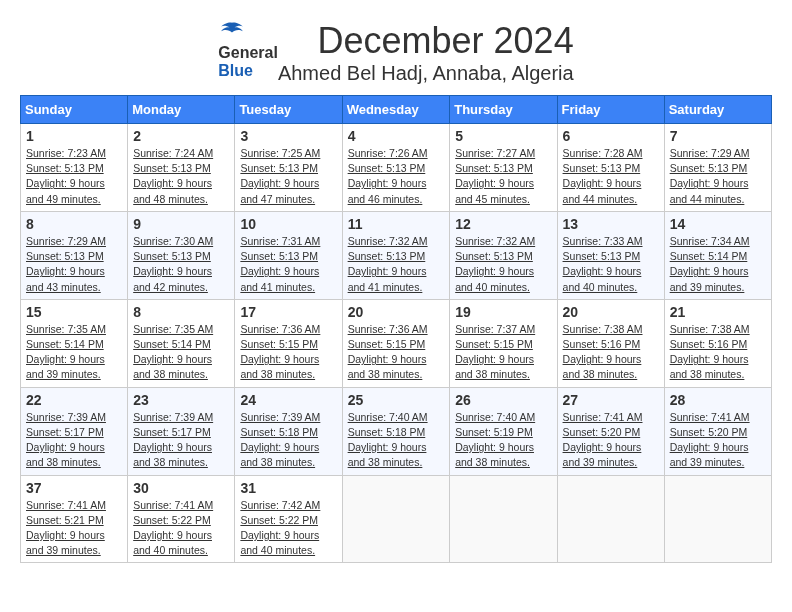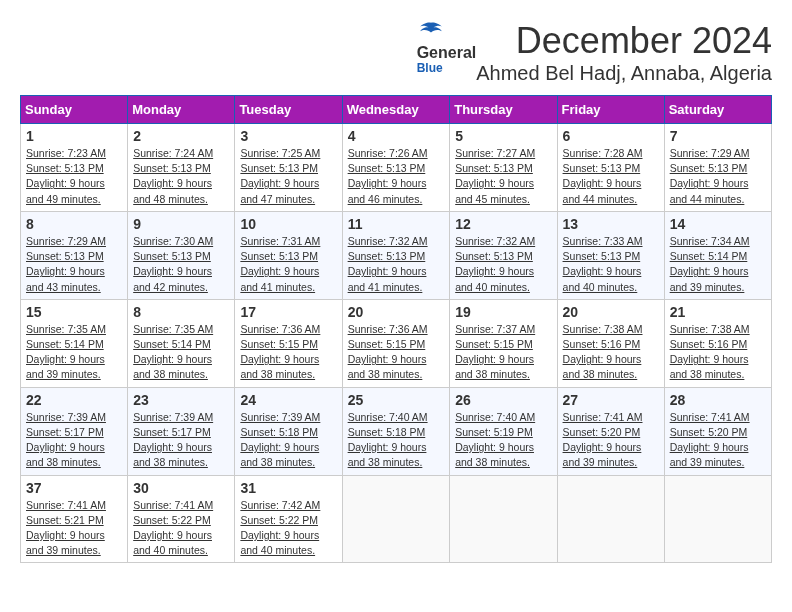--- a/index.html
+++ b/index.html
@@ -5,21 +5,21 @@
     * { box-sizing: border-box; margin: 0; padding: 0; }
     body {
       font-family: Arial, sans-serif;
       background: #fff;
       width: 792px;
       min-height: 612px;
       padding: 20px;
     }
     .header {
       display: flex;
-      justify-content: flex-end;
+      justify-content: center;
       align-items: flex-start;
       margin-bottom: 10px;
     }
     .logo {
       display: flex;
       align-items: center;
       gap: 2px;
     }
     .logo-bird {
       width: 24px;
@@ -37,21 +37,21 @@
     .location-title {
       font-size: 20px;
       color: #333;
     }
     .calendar {
       width: 100%;
       border-collapse: collapse;
       font-size: 11px;
     }
     .calendar th {
-      background: #a21caf;
+      background: #3b82f6;
       color: #fff;
       padding: 6px 4px;
       text-align: left;
       font-size: 13px;
       font-weight: bold;
       border: 1px solid #1a5fb4;
     }
     .calendar td {
       border: 1px solid #ccc;
       vertical-align: top;
@@ -84,21 +84,21 @@
 <body>
 
 <div class="header">
   <div class="logo">
     <div>
       <svg class="logo-bird" viewBox="0 0 40 32">
         <path d="M20 4 C24 2, 34 6, 38 10 C34 8, 28 9, 24 12 C28 10, 36 14, 38 18 C32 14, 24 16, 20 20 C16 16, 8 14, 2 18 C4 14, 12 10, 16 12 C12 9, 6 8, 2 10 C6 6, 16 2, 20 4Z" fill="#1a5fb4"></path>
       </svg>
       <div style="display:flex; flex-direction:column; line-height:1.1;">
         <span style="font-size:16px; font-weight:bold; color:#333;">General</span>
-        <span style="font-size:12px; font-weight:bold; color:#1a5fb4;">Blue</span>
+        <span style="font-size:16px; font-weight:bold; color:#1a5fb4;">Blue</span>
       </div>
     </div>
   </div>
   <div class="title-block">
     <div class="month-title">December 2024</div>
     <div class="location-title">Ahmed Bel Hadj, Annaba, Algeria</div>
   </div>
 </div>
 
 <table class="calendar">

